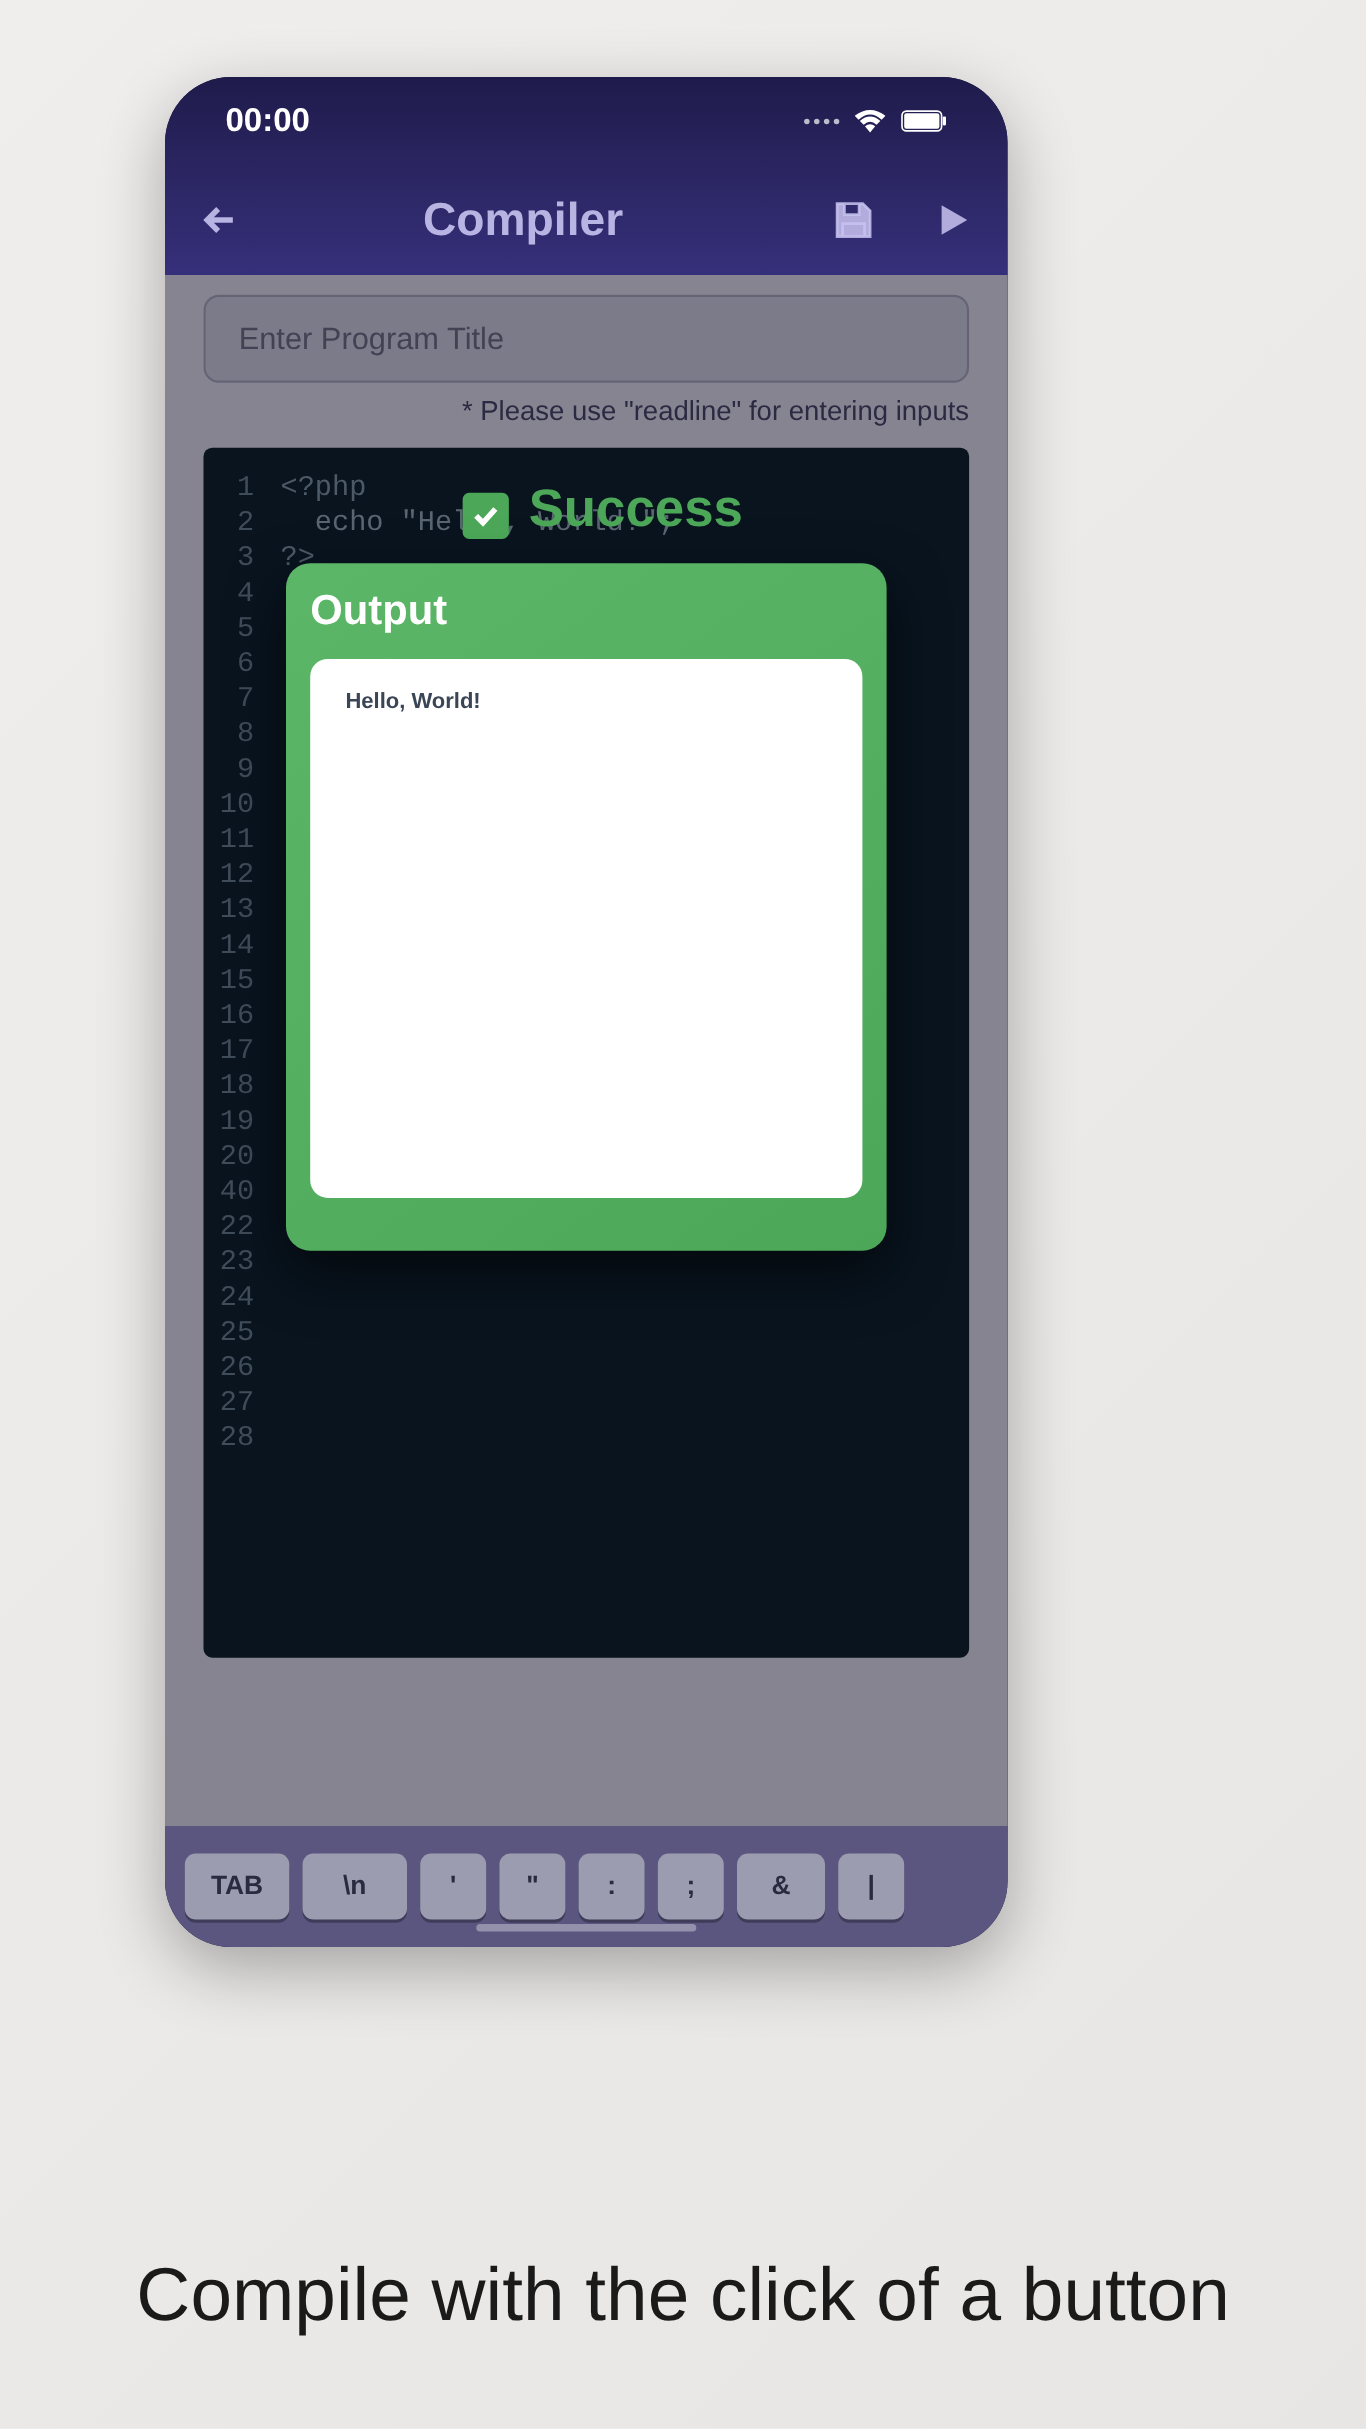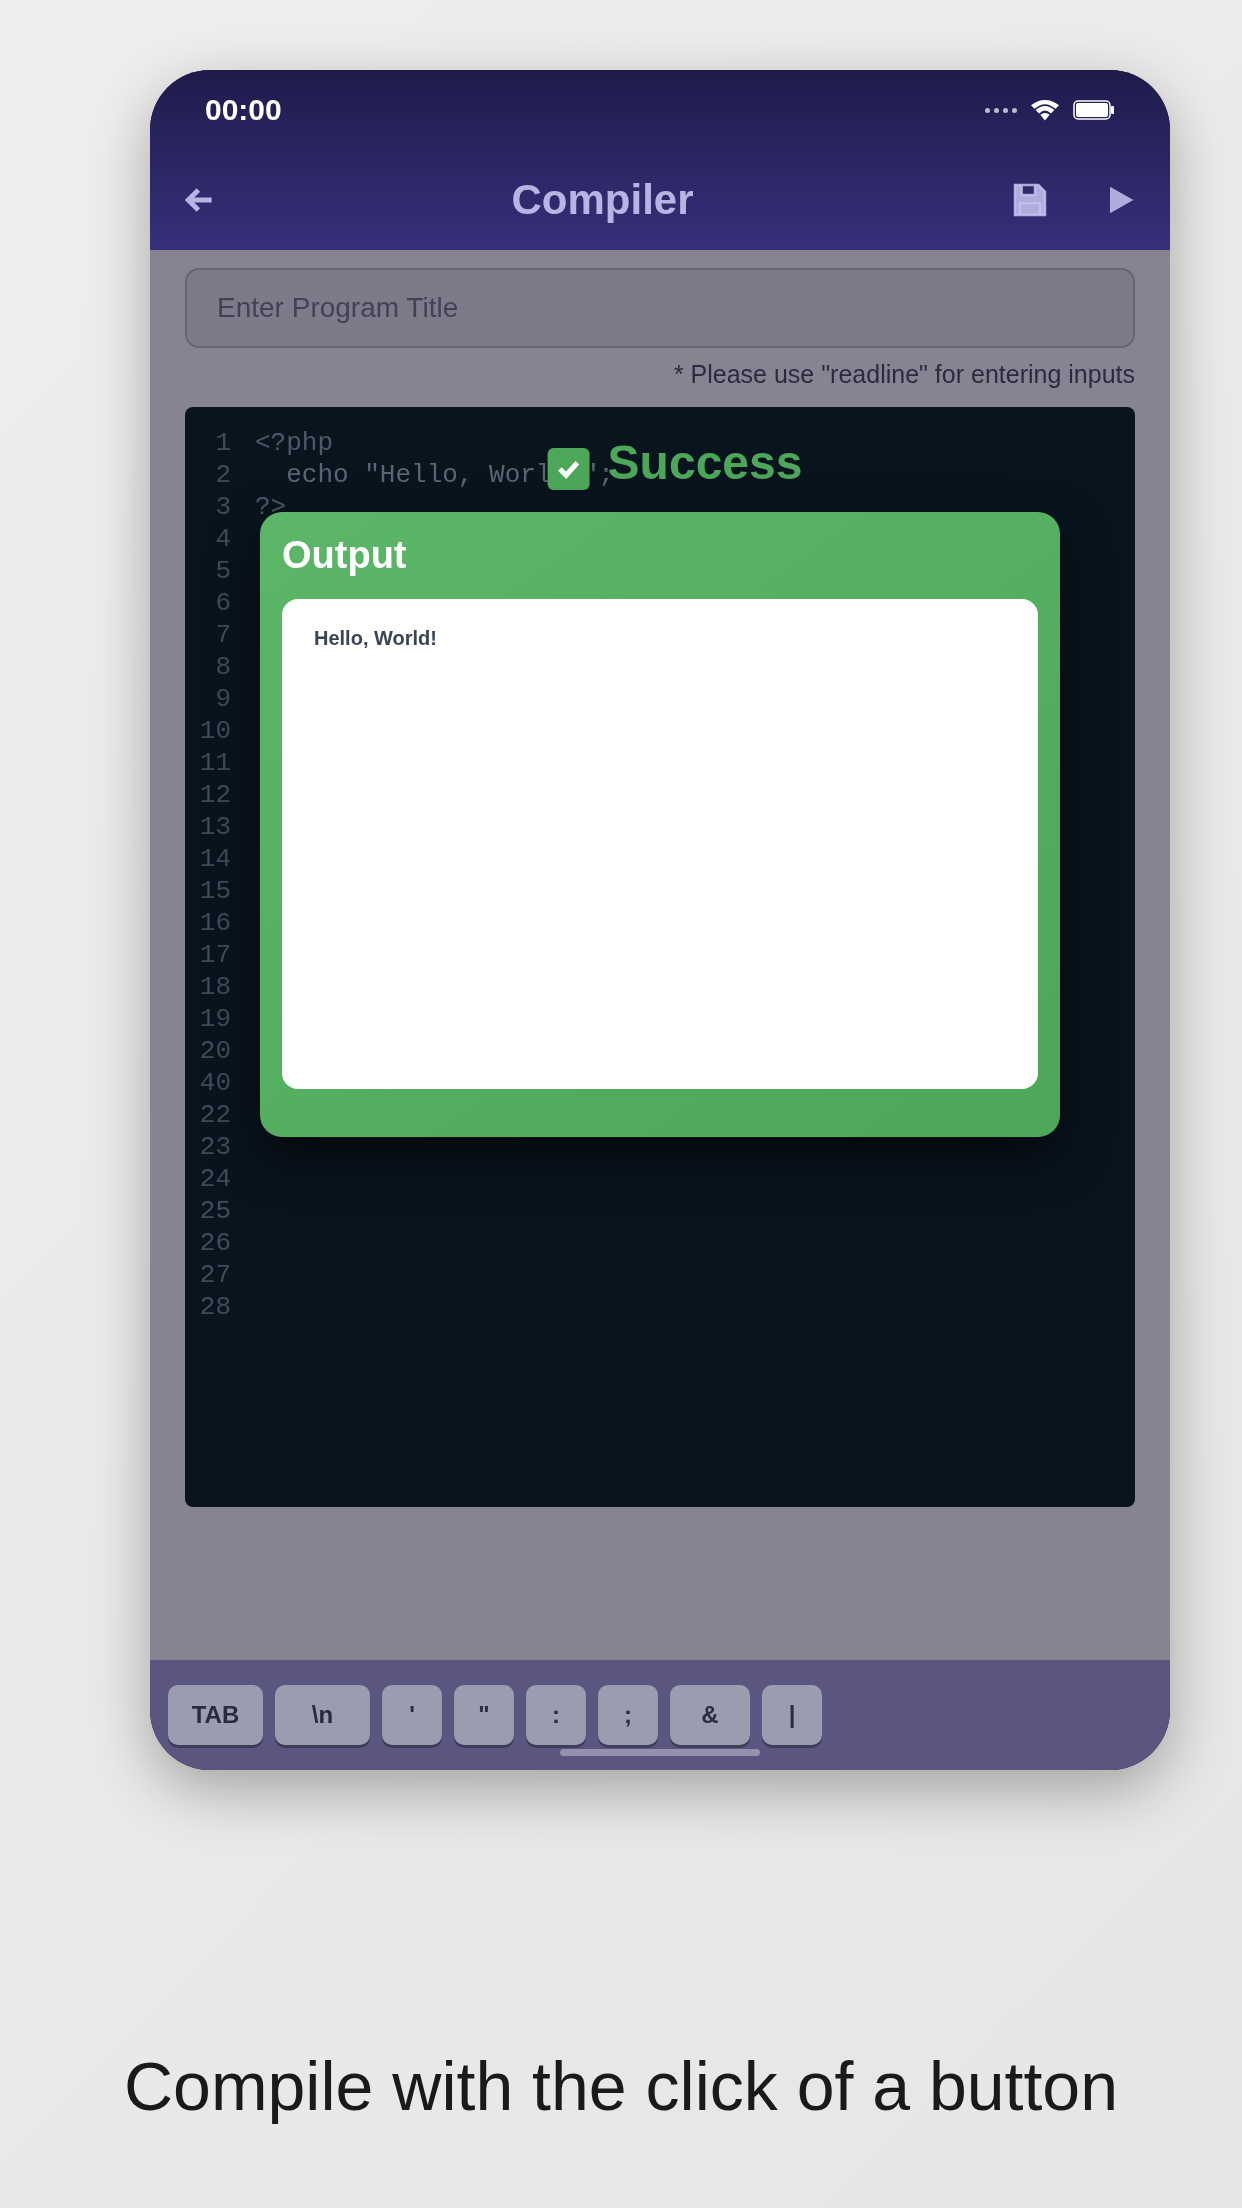--- a/index.html
+++ b/index.html
@@ -14,21 +14,21 @@
       background: linear-gradient(135deg, #f0eeed 0%, #e8e6e4 100%);
       font-family: -apple-system, BlinkMacSystemFont, 'Segoe UI', Arial, sans-serif;
       position: relative;
       overflow: hidden;
     }
     
     .phone-frame {
       position: absolute;
       top: 70px;
       left: 150px;
-      width: 1020px;
+      width: 766px;
       height: 1700px;
       background: #1a1a3a;
       border-radius: 60px;
       overflow: hidden;
       box-shadow: 0 20px 60px rgba(0,0,0,0.3);
     }
     
     .status-bar {
       height: 80px;
       background: linear-gradient(180deg, #1e1b4b 0%, #2a2560 100%);

